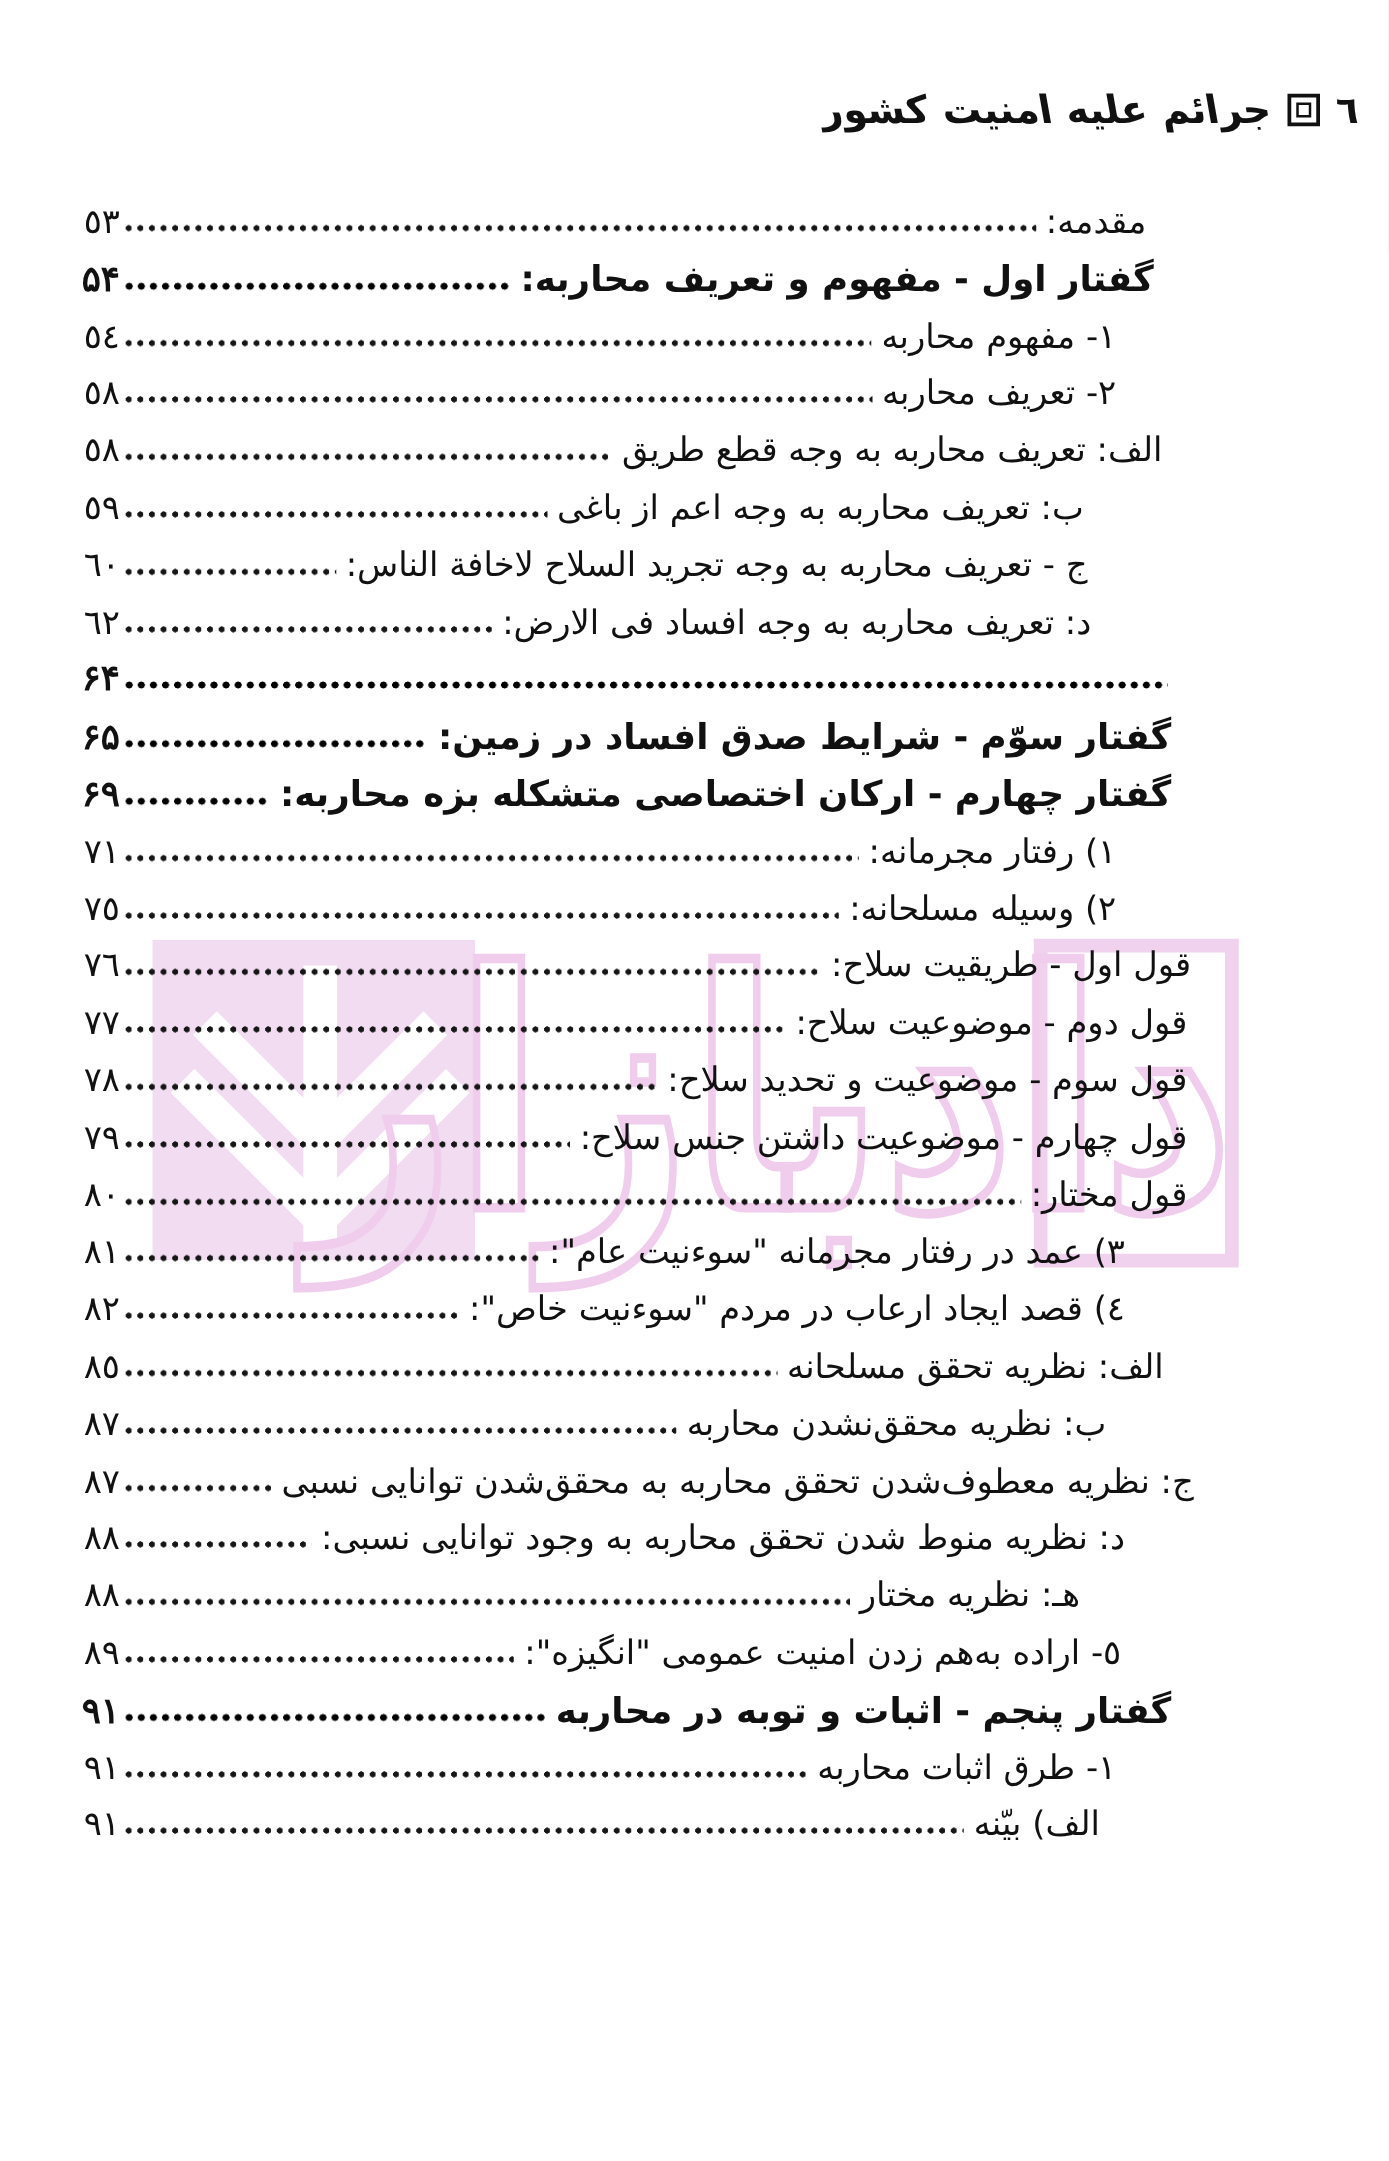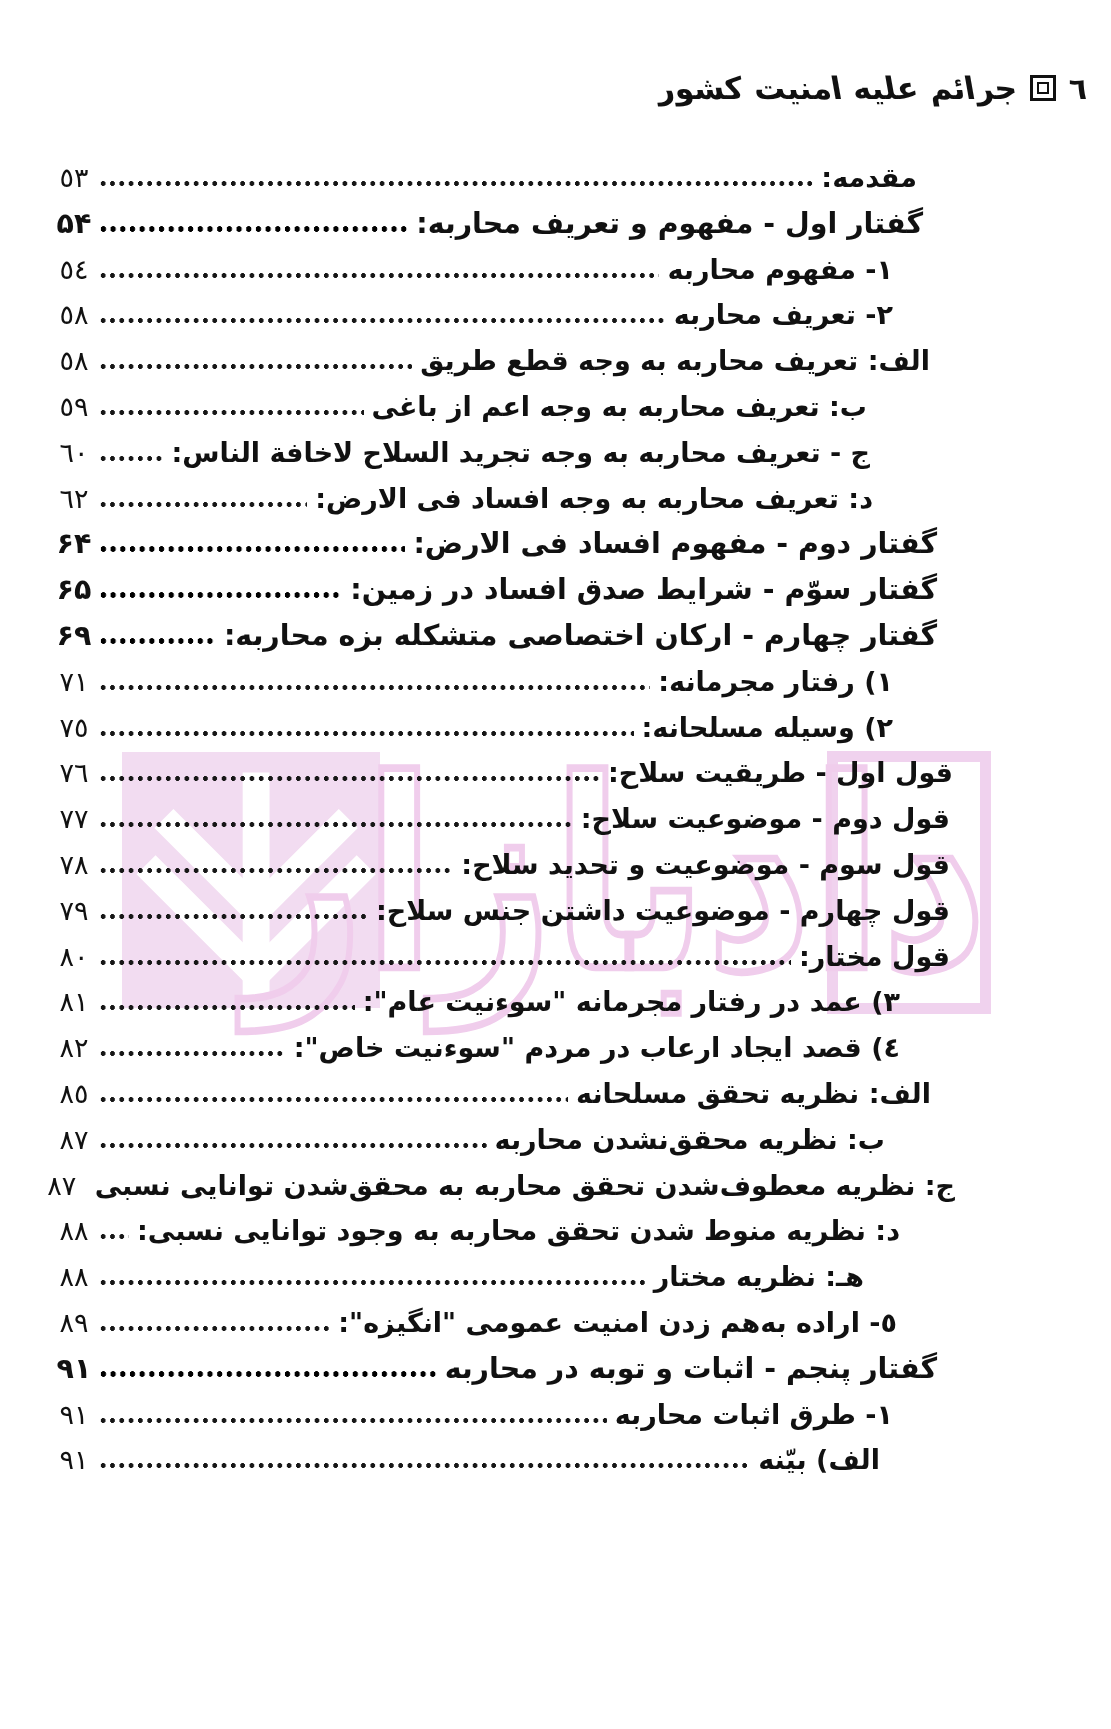--- a/index.html
+++ b/index.html
@@ -46,28 +46,28 @@
     transform:skewX(10deg);
   }
   
   .toc{
     position:absolute;top:155px;left:52px;width:905px;z-index:2;
   }
   .row{
     display:flex;direction:rtl;align-items:baseline;
     height:45.8px;font-size:27px;
   }
-  .row .label{white-space:nowrap;line-height:45.8px;margin-left:5px;font-weight:bold;}
+  .row .label{white-space:nowrap;line-height:45.8px;margin-left:5px;}
   .row .leader{
     flex:1 1 auto;min-width:0;height:7px;margin:0 3px;
     background-image:radial-gradient(circle at 4px 3.5px,#161616 2.25px,transparent 2.6px);
     background-size:9.3px 7px;background-repeat:repeat-x;background-position:left bottom;
   }
   .row .num{
-    flex:0 0 44px;text-align:center;line-height:45.8px;white-space:nowrap;
+    flex:0 0 44px;text-align:right;line-height:45.8px;white-space:nowrap;font-family:Liberation Serif, serif;
   }
   .row.bold{font-weight:bold;font-size:28.5px;}
   .row.bold .leader{
     height:8px;
     background-image:radial-gradient(circle at 4.4px 4px,#000 2.6px,transparent 3px);
     background-size:9.7px 8px;
   }
 </style>
 </head>
 <body>
@@ -141,21 +141,20 @@
       <span class="num">٦٠</span>
     </div>
 
     <div class="row" style="padding-right: 84px;">
       <span class="label">د: تعریف محاربه به وجه افساد فی الارض:</span>
       <span class="leader"></span>
       <span class="num">٦٢</span>
     </div>
 
     <div class="row bold" style="padding-right: 20px;">
-      <span class="label">گفتار دوم - مفهوم افساد فی الارض:</span>
       <span class="leader"></span>
       <span class="num">۶۴</span>
     </div>
 
     <div class="row bold" style="padding-right: 20px;">
       <span class="label">گفتار سوّم - شرایط صدق افساد در زمین:</span>
       <span class="leader"></span>
       <span class="num">۶۵</span>
     </div>
 

